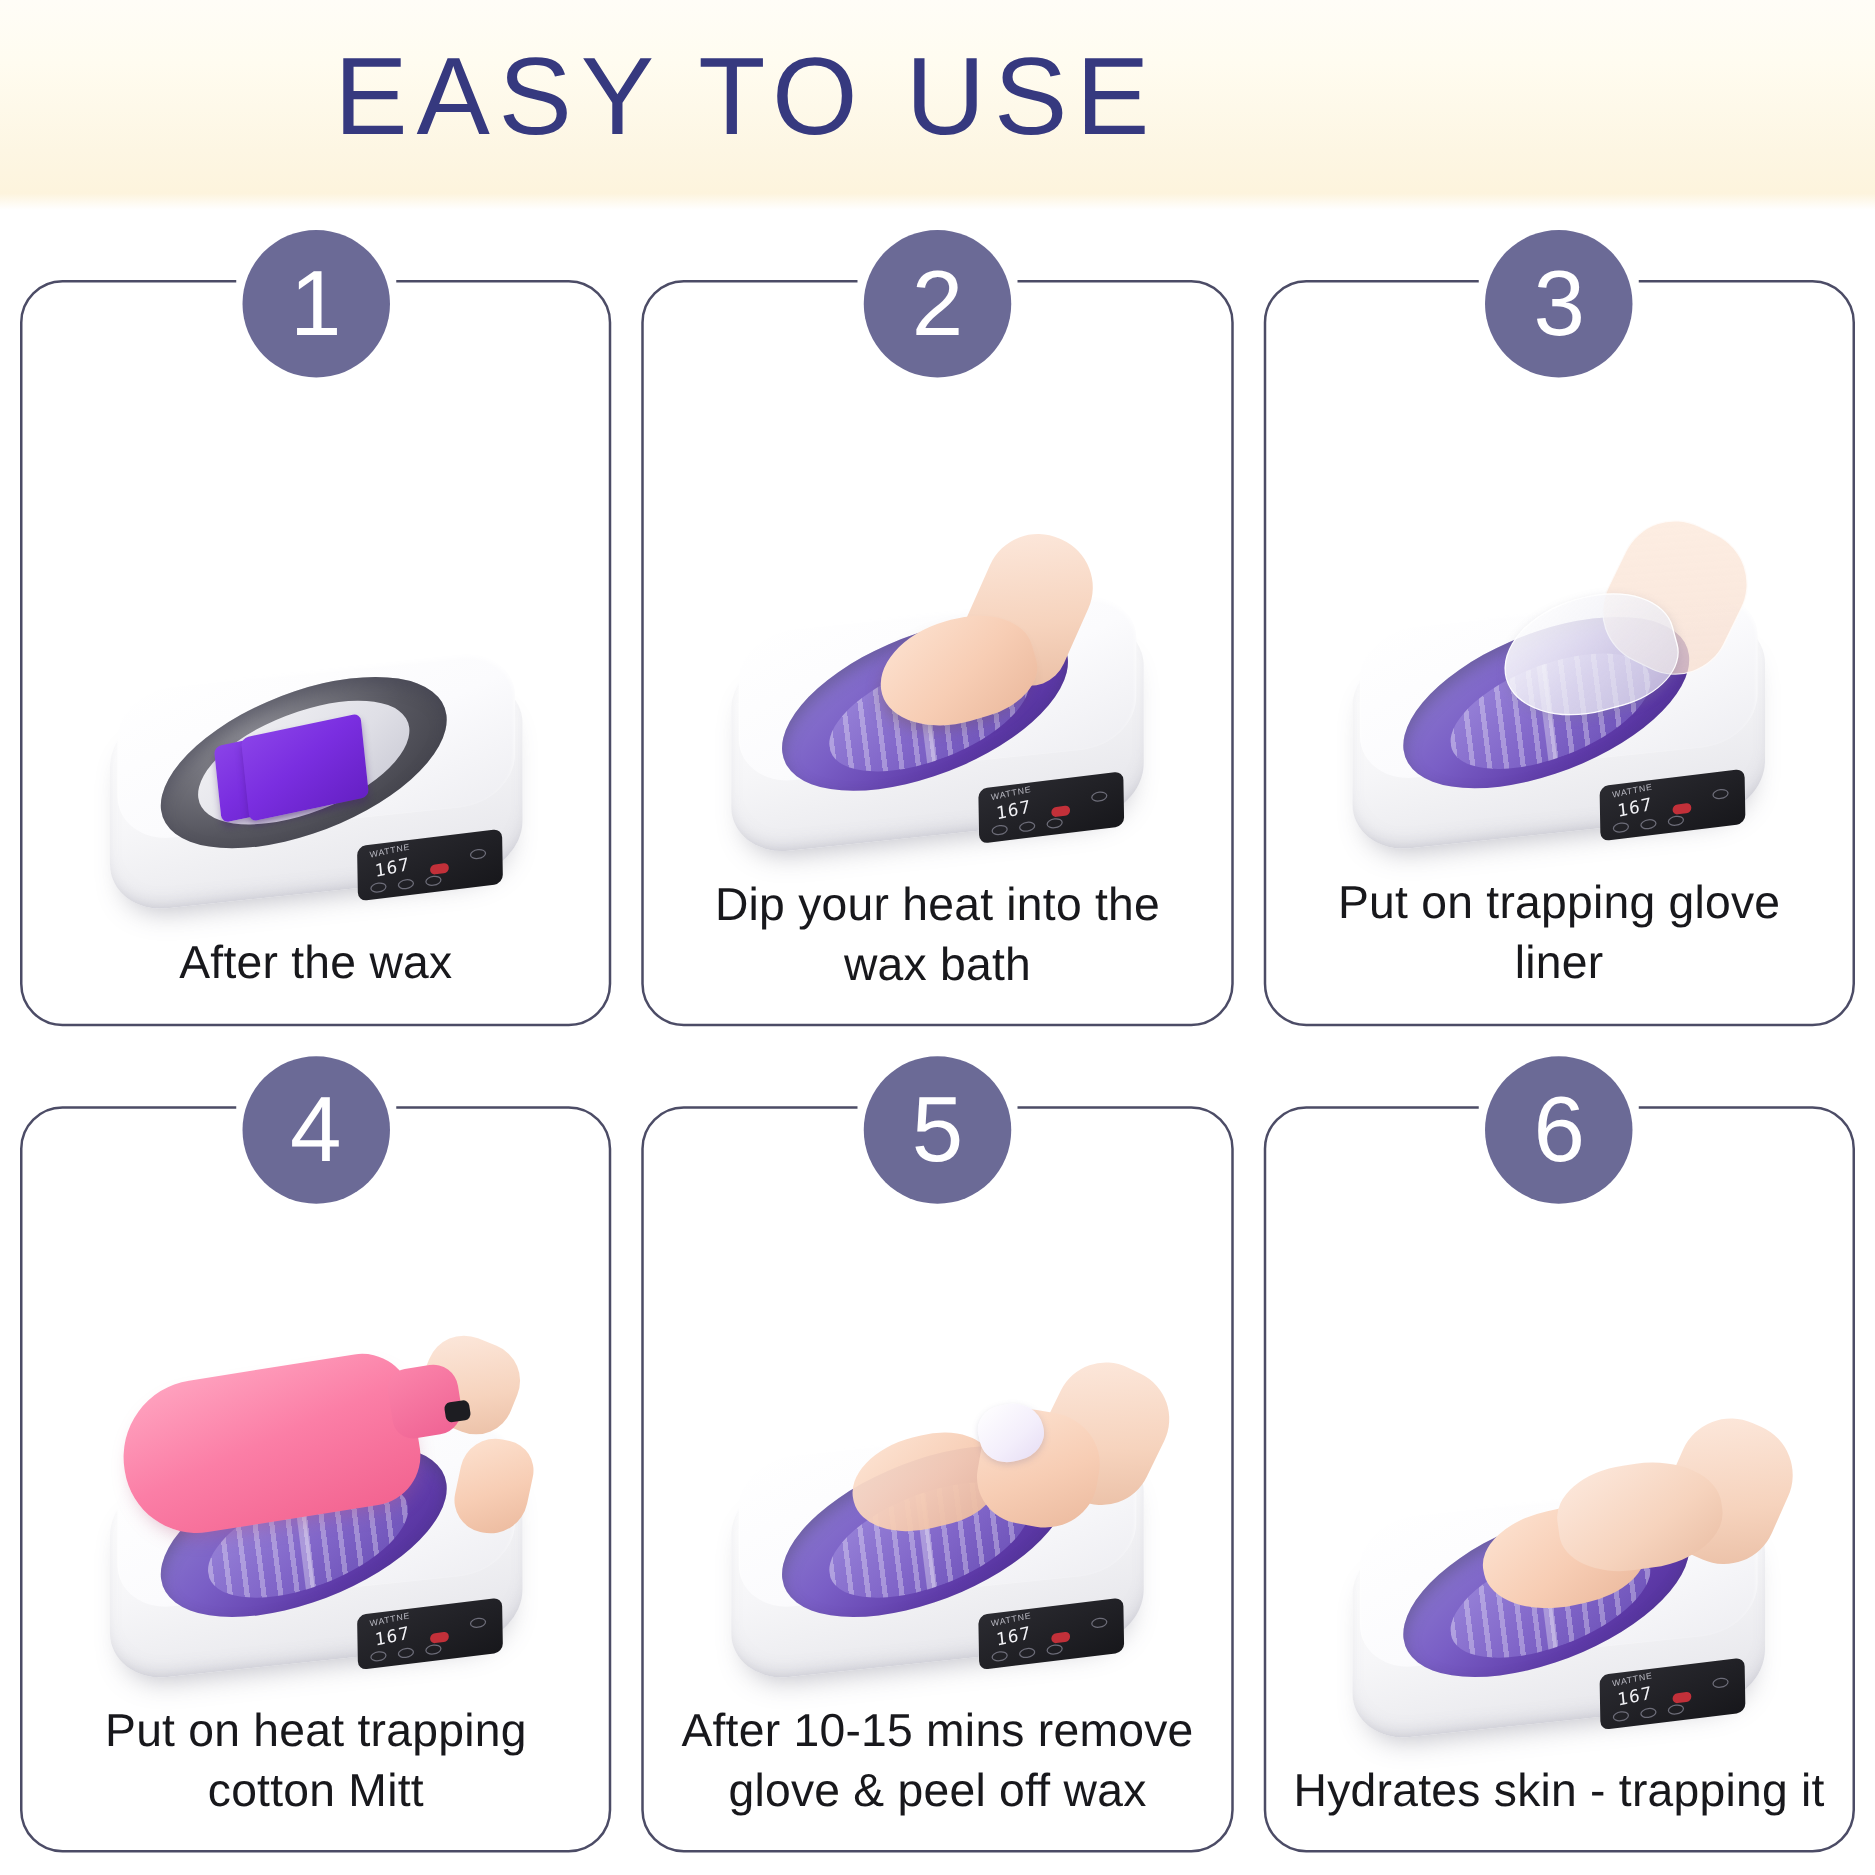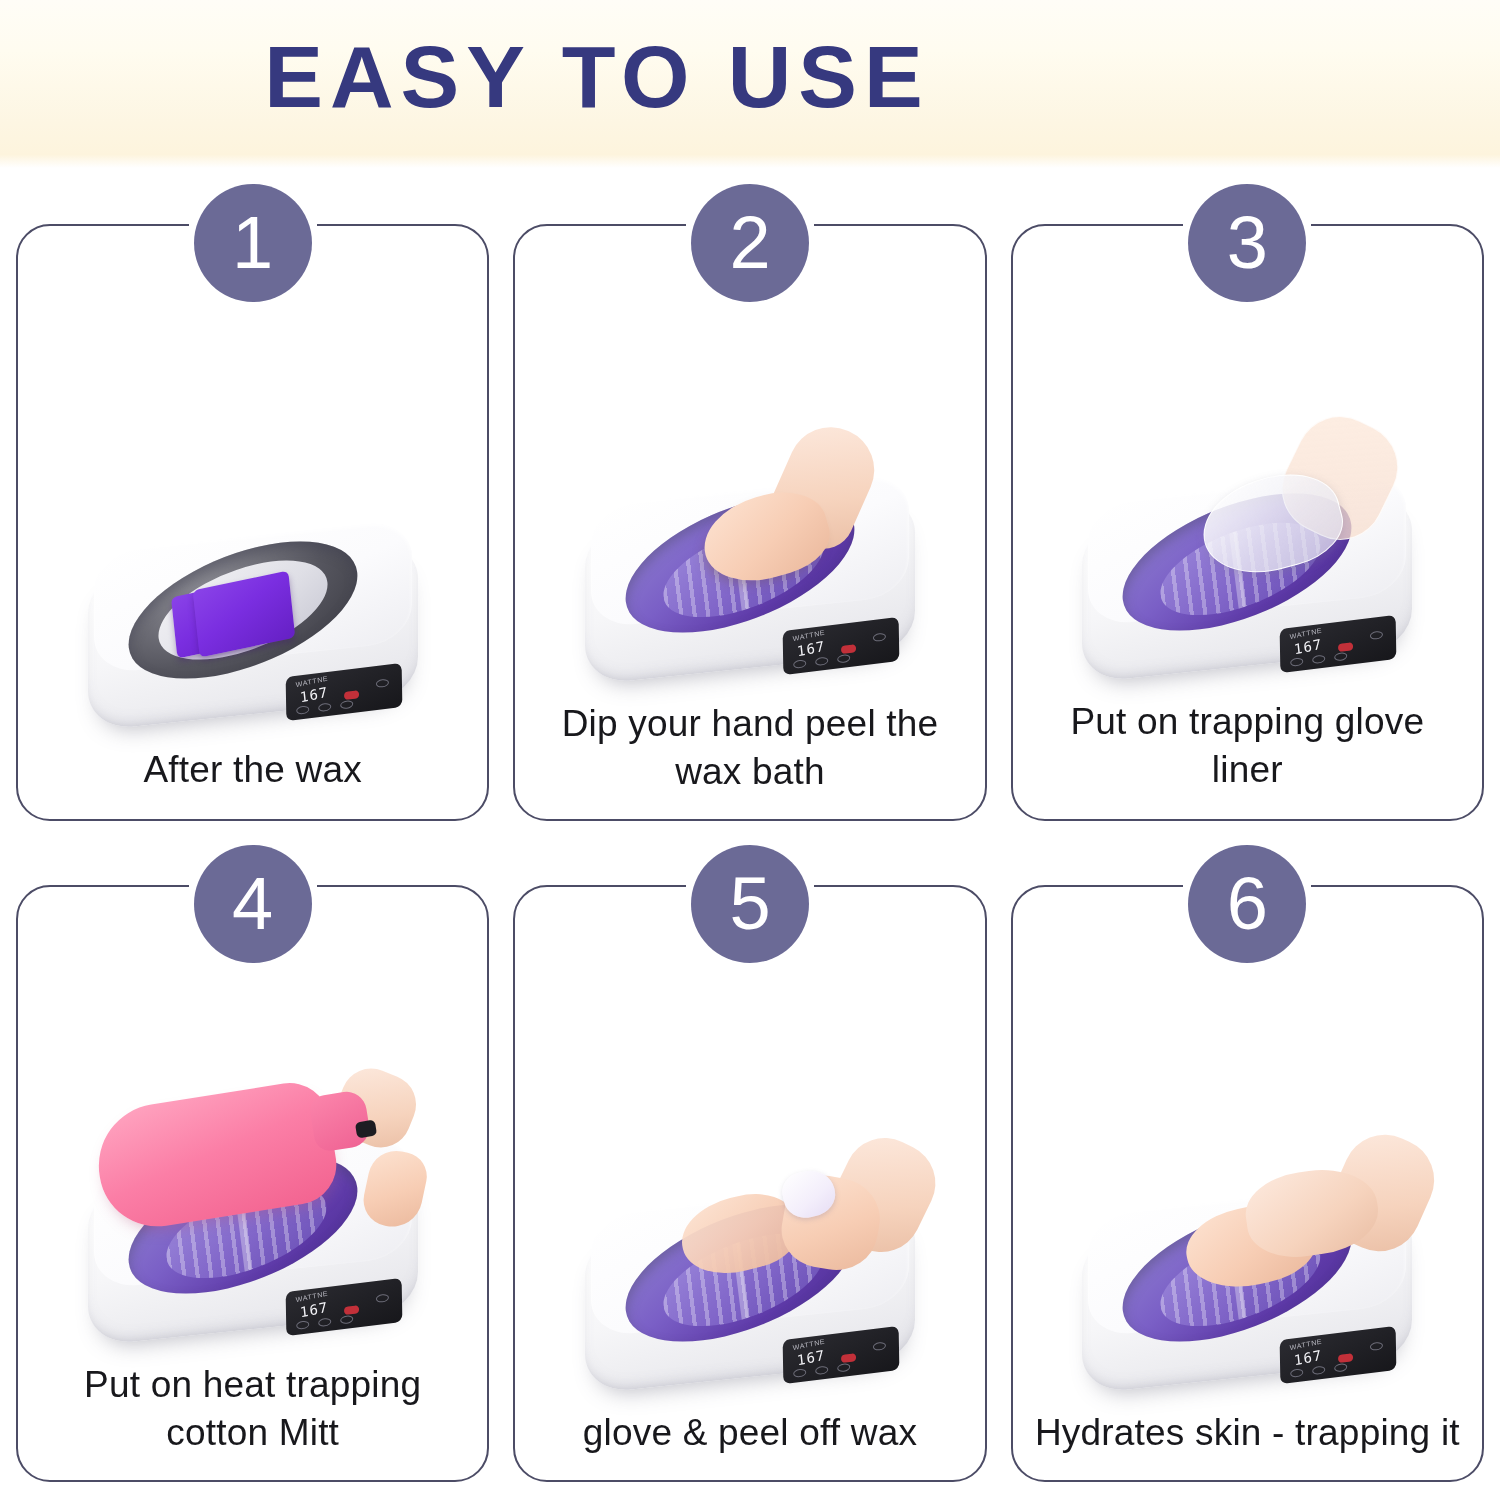--- a/index.html
+++ b/index.html
@@ -18,21 +18,21 @@
   .header-band {
     position: absolute; left: 0; top: 0; width: 1500px; height: 168px;
     background: linear-gradient(180deg, #fffdf7 0%, #fffcf0 30%, #fdf6e3 72%, #fdf4dd 92%, #ffffff 100%);
   }
   .header-title {
     position: absolute; left: 0; top: 18px; width: 1194px;
     text-align: center;
     font-family: "Liberation Sans", sans-serif;
     font-size: 88px;
     letter-spacing: 7px;
-    font-weight: 700;
+    font-weight: 400;
     color: #36397f;
     line-height: 118px;
     white-space: nowrap;
   }
 
   
   .grid {
     position: absolute; left: 16px; top: 182px;
     width: 1468px; height: 1300px;
     display: grid;
@@ -341,21 +341,21 @@
               <div class="digits">167</div>
               <div class="indicator"></div>
               <div class="btn b1"></div>
               <div class="btn b2"></div>
               <div class="btn b3"></div>
               <div class="btn b4"></div>
             </div>
           </div>
         </div>
         <div class="caption two-line">
-          <div>Dip your hand peel the</div>
+          <div>Dip your heat into the</div>
           <div>wax bath</div>
         </div>
       </div>
     </div>
 
     <div class="card">
       <div class="badge-notch"></div>
       <div class="badge">3</div>
       <div class="card-body">
         <div class="illo-wrap">
@@ -441,20 +441,21 @@
               <div class="digits">167</div>
               <div class="indicator"></div>
               <div class="btn b1"></div>
               <div class="btn b2"></div>
               <div class="btn b3"></div>
               <div class="btn b4"></div>
             </div>
           </div>
         </div>
         <div class="caption two-line">
+          <div>After 10-15 mins remove</div>
           <div>glove &amp; peel off wax</div>
         </div>
       </div>
     </div>
 
     <div class="card">
       <div class="badge-notch"></div>
       <div class="badge">6</div>
       <div class="card-body">
         <div class="illo-wrap">

